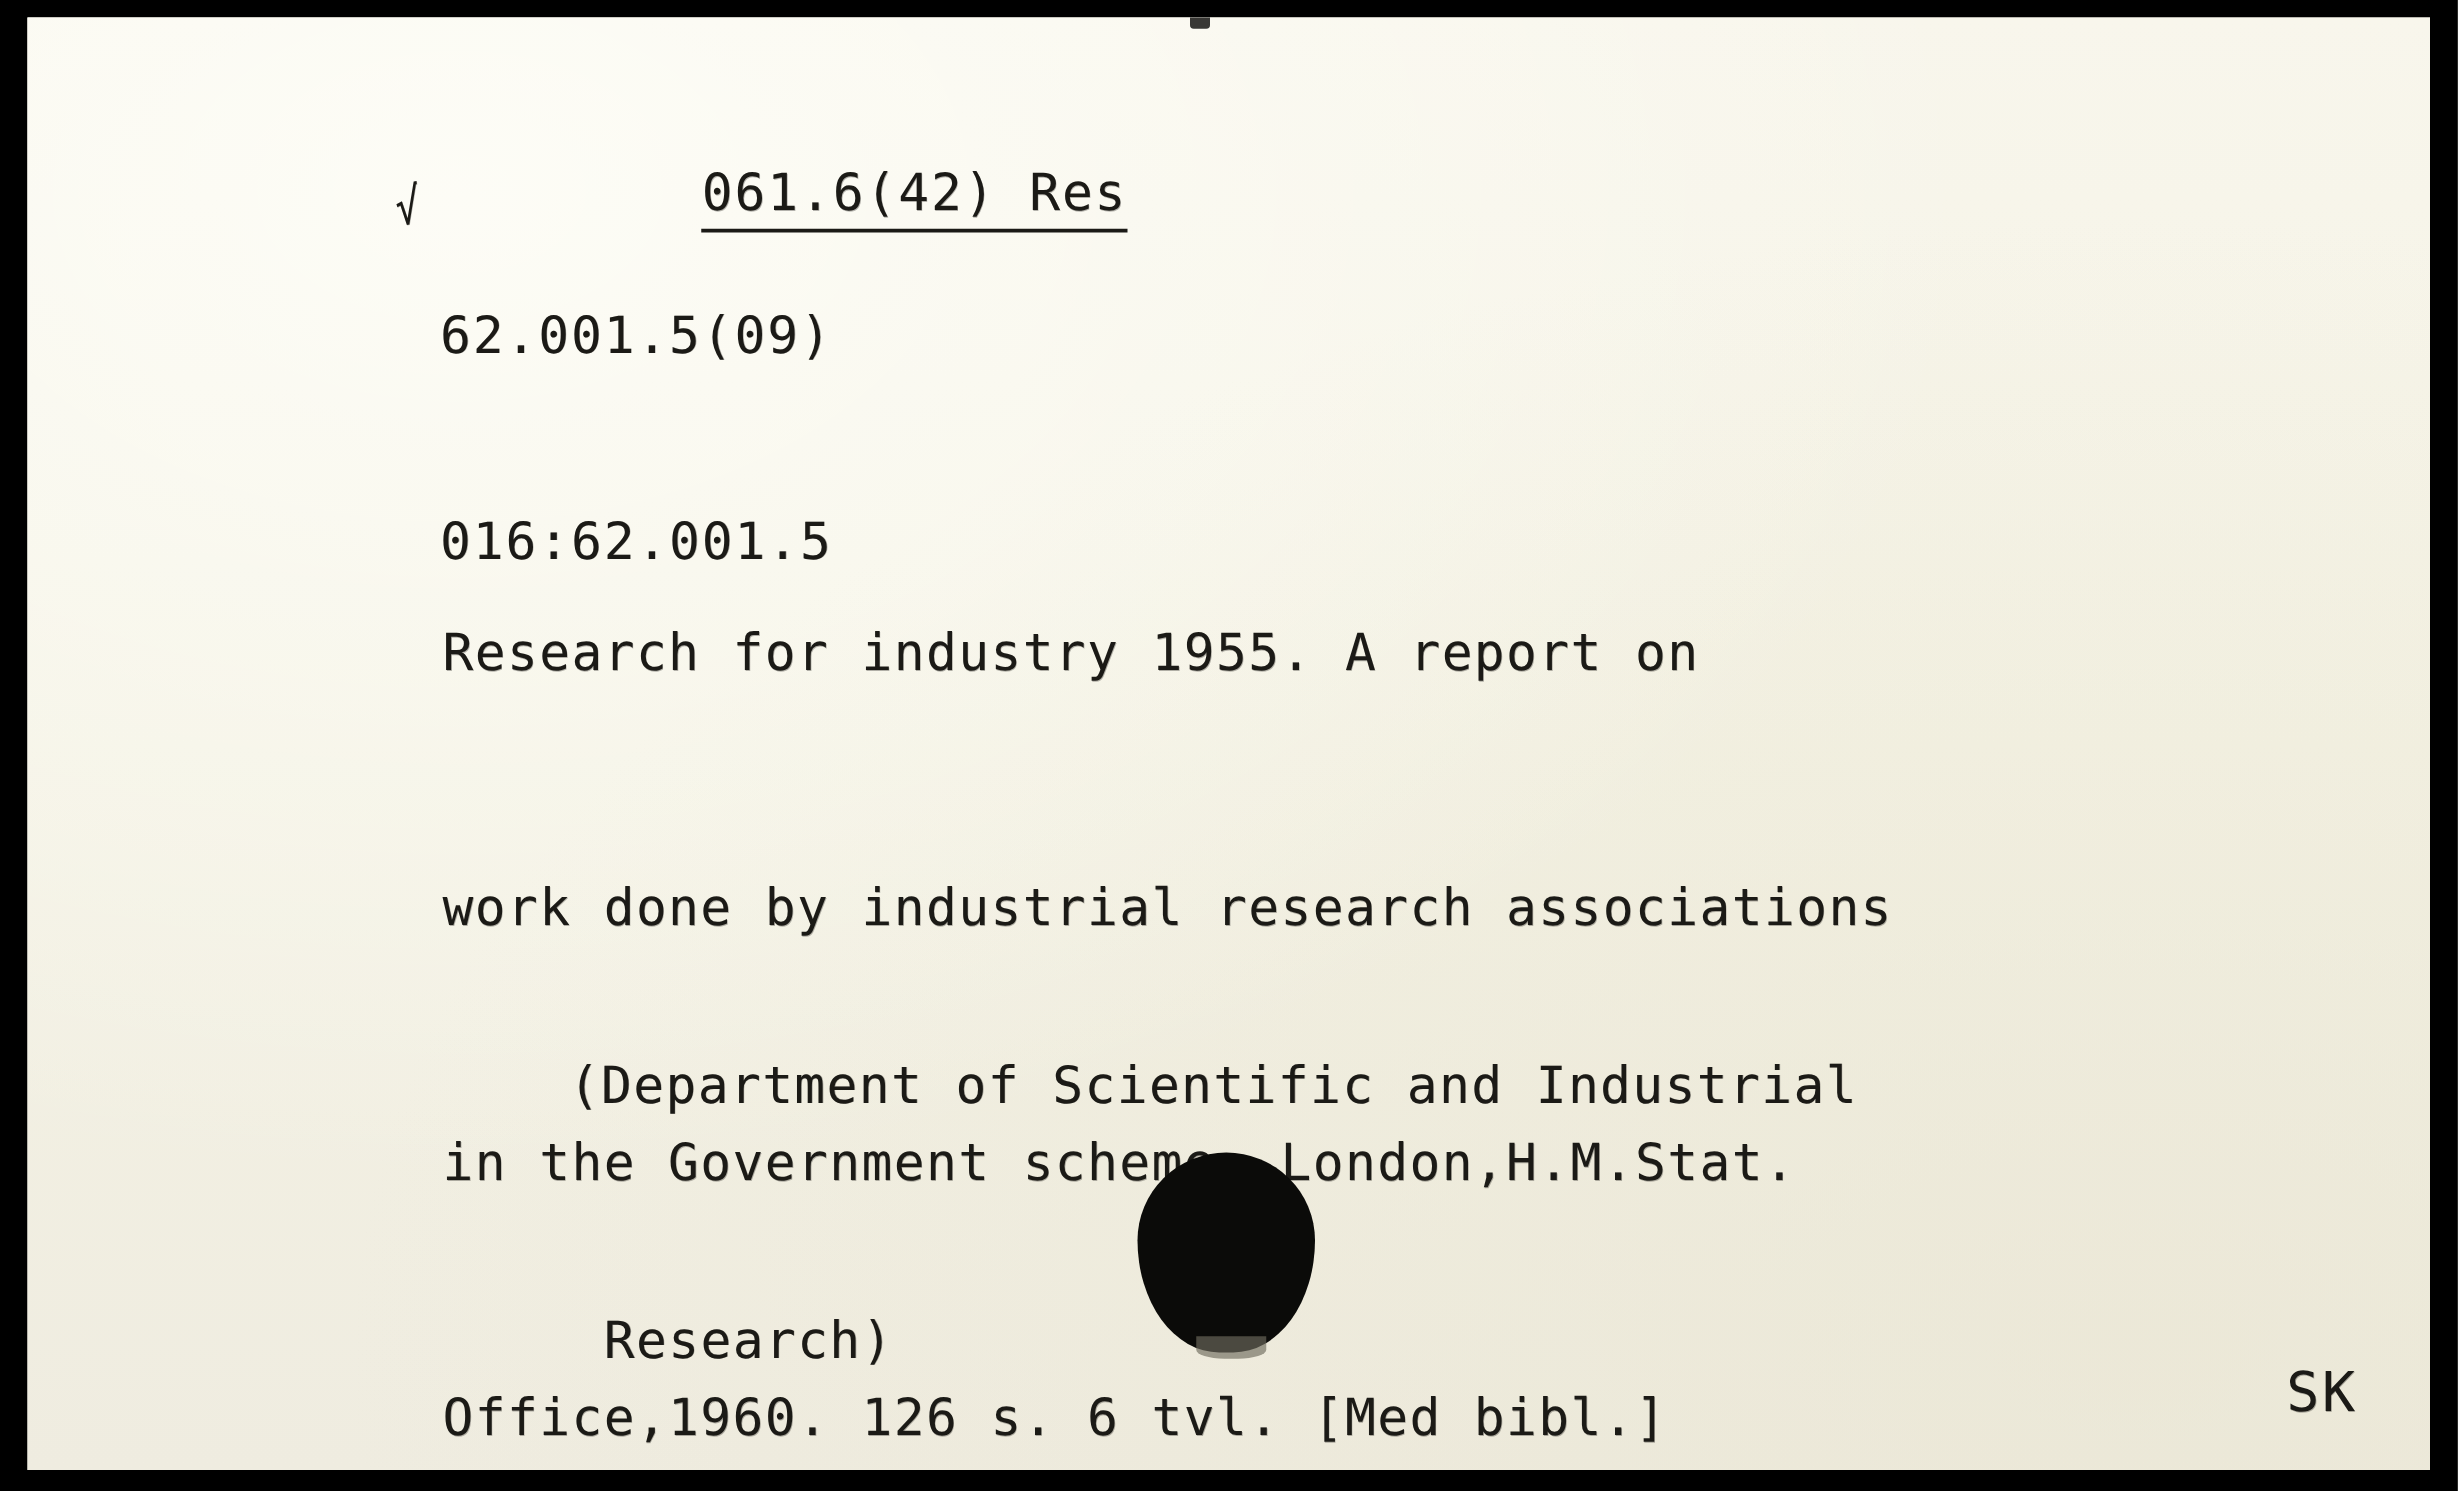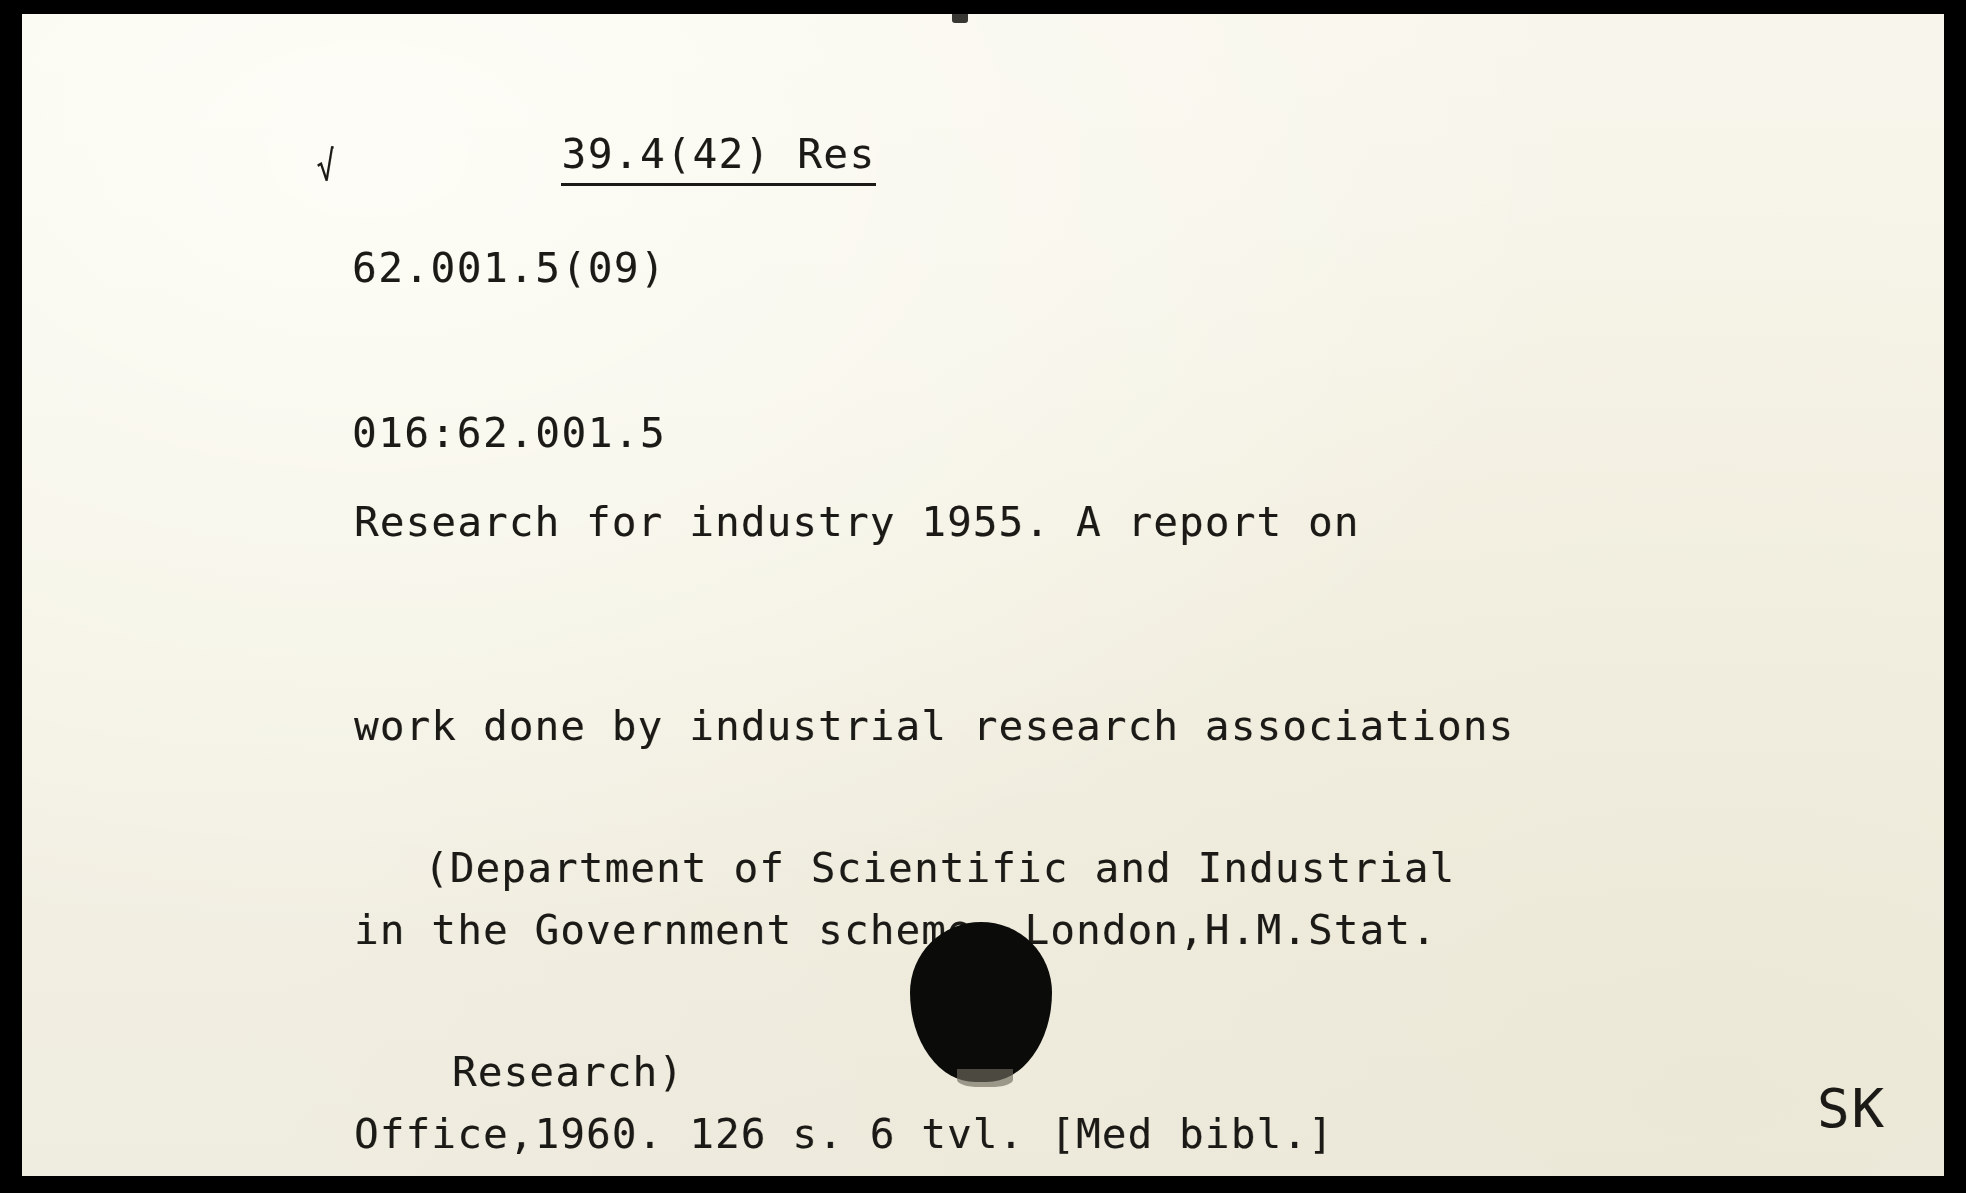--- a/index.html
+++ b/index.html
@@ -89,21 +89,21 @@
   .corporate-note {
     position: absolute;
     left: 402px;
     top: 684px;
     width: 1480px;
     font-size: 41px;
     line-height: 68px;
     letter-spacing: 1.1px;
     white-space: pre;
   }
-  .corporate-line { display: block; white-space: pre; }
+  .corporate-line { display: block; white-space: pre; margin-left: 31px; }
   .corporate-line.indent { padding-left: 28px; }
   #punch-hole {
     position: absolute;
     left: 888px;
     top: 908px;
     width: 142px;
     height: 160px;
     background: #0b0b09;
     border-radius: 50% 50% 46% 46% / 44% 44% 56% 56%;
   }
@@ -114,42 +114,42 @@
     width: 56px;
     height: 18px;
     background: #6f6c5e;
     border-radius: 0 0 40% 40%;
     opacity: 0.65;
   }
   .initials {
     position: absolute;
     right: 58px;
     bottom: 36px;
-    font-size: 54px;
+    font-size: 44px;
     letter-spacing: 2px;
     font-family: "DejaVu Sans Mono", "Liberation Mono", monospace;
   }
   
   .typed { text-shadow: 0.5px 0.4px 0 rgba(27,26,22,0.32); }
 </style>
 </head>
 <body>
 
 <div id="card-scan">
 
   <div id="card-face">
     <div id="paper-tone"></div>
     <div id="edge-top-nick"></div>
 
     <div class="text-layer">
 
       <span class="check-mark typed">√</span>
 
       <div class="call-numbers typed">
-        <span class="call-line underlined">39.4(42) Res</span>
+        <span class="call-line underlined">061.6(42) Res</span>
         <span class="call-line">62.001.5(09)</span>
         <span class="call-line">016:62.001.5</span>
       </div>
 
       <div class="main-entry typed">
         <span class="entry-line">Research for industry 1955. A report on</span>
         <span class="entry-line">work done by industrial research associations</span>
         <span class="entry-line">in the Government scheme. London,H.M.Stat.</span>
         <span class="entry-line">Office,1960. 126 s. 6 tvl. [Med bibl.]</span>
       </div>

